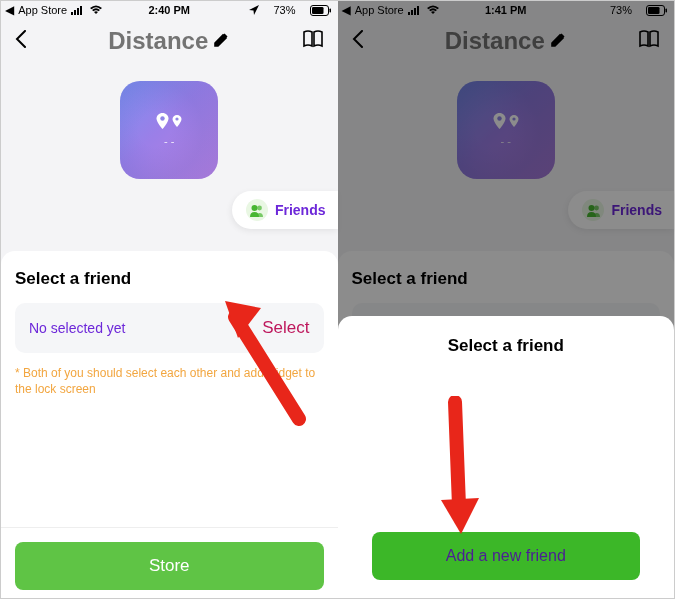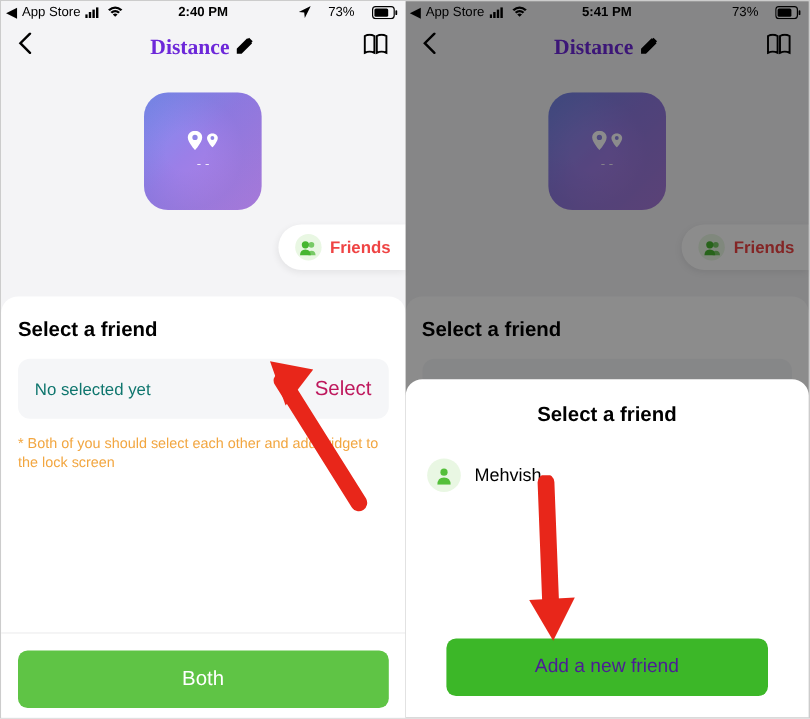--- a/index.html
+++ b/index.html
@@ -13,38 +13,38 @@
     .statusbar { display: flex; align-items: center; justify-content: space-between; padding: 2px 6px 0 4px; font-size: 11px; font-weight: 500; height: 16px; color: #000; position: relative; z-index: 1; }
     .sb-left { display: flex; align-items: center; gap: 4px; }
     .sb-right { display: flex; align-items: center; gap: 14px; }
     .sb-time { position: absolute; left: 50%; transform: translateX(-50%); font-weight: 600; }
     .back-caret { font-size: 12px; }
     .signal svg, .wifi svg, .battery svg, .navarrow svg { display: block; }
     
     .navbar { display: flex; align-items: center; padding: 10px 14px; position: relative; z-index: 1; }
     .nav-back { width: 20px; font-size: 20px; color: #000; }
     .nav-title-wrap { flex: 1; display: flex; align-items: center; justify-content: center; gap: 6px; }
-    .nav-title { font-size: 18px; font-weight: 700; color: #6d28d9; font-family: Liberation Serif, serif; }
+    .nav-title { font-size: 24px; font-weight: 700; color: #737373; }
     .pencil { font-size: 14px; color: #000; }
     .nav-book { width: 22px; }
     
     .widget-preview { display: flex; justify-content: center; padding: 16px 0 10px; position: relative; z-index: 1; }
     .widget-tile { width: 98px; height: 98px; border-radius: 20px; background: linear-gradient(135deg, #7b8ff0 0%, #9b7fe8 45%, #b97fe0 100%); position: relative; display: flex; flex-direction: column; align-items: center; justify-content: center; gap: 6px; }
     .widget-tile::before { content: ""; position: absolute; inset: 0; border-radius: 20px; background: radial-gradient(circle at 35% 50%, rgba(255,255,255,0.0) 20%, rgba(80,90,180,0.18) 60%); }
     .pins { display: flex; gap: 3px; position: relative; z-index: 1; }
     .dashes { color: #fff; font-size: 11px; opacity: 0.85; position: relative; z-index: 1; }
     
     .friends-pill { align-self: flex-end; background: #fff; border-radius: 22px 0 0 22px; padding: 8px 12px 8px 14px; display: flex; align-items: center; gap: 7px; box-shadow: -1px 2px 6px rgba(0,0,0,0.07); position: relative; z-index: 1; margin-top: 2px; }
     .friends-pill .ficon { width: 22px; height: 22px; border-radius: 50%; background: #e9f7e3; display: flex; align-items: center; justify-content: center; }
-    .friends-label { font-size: 14px; font-weight: 600; color: #ef4444; }
+    .friends-label { font-size: 14px; font-weight: 600; color: #6d28d9; }
     
     .card { background: #fff; border-radius: 14px 14px 0 0; margin-top: 22px; flex: 1; padding: 18px 14px 0; position: relative; z-index: 1; display: flex; flex-direction: column; }
     .card-title { font-size: 17px; font-weight: 600; color: #000; margin-bottom: 14px; }
     .select-row { background: #f5f6f8; border-radius: 10px; padding: 15px 14px; display: flex; align-items: center; justify-content: space-between; }
-    .placeholder { font-size: 14px; color: #0f766e; }
+    .placeholder { font-size: 14px; color: #6d28d9; }
     .select-link { font-size: 17px; color: #be185d; font-weight: 500; }
     .hint { font-size: 12px; color: #f2a640; margin-top: 12px; line-height: 1.35; }
     
     .bottom-bar { background: #fff; padding: 14px 14px 8px; border-top: 1px solid #eee; position: relative; z-index: 1; }
     .save-btn { width: 100%; background: #5fc445; color: #fff; border: none; border-radius: 8px; padding: 14px 0; font-size: 17px; font-weight: 500; }
     
     .sheet { position: absolute; left: 0; right: 0; bottom: 0; height: 282px; background: #fff; border-radius: 14px 14px 0 0; z-index: 10; padding: 20px 16px 14px; display: flex; flex-direction: column; }
     .sheet-title { font-size: 17px; font-weight: 700; color: #000; text-align: center; margin-bottom: 22px; }
     .friend-row { display: flex; align-items: center; gap: 12px; padding: 4px 2px; }
     .avatar { width: 28px; height: 28px; border-radius: 50%; background: #e9f7e3; display: flex; align-items: center; justify-content: center; }
@@ -143,21 +143,21 @@
     <div class="card">
       <div class="card-title">Select a friend</div>
       <div class="select-row">
         <span class="placeholder">No selected yet</span>
         <span class="select-link">Select</span>
       </div>
       <div class="hint">* Both of you should select each other and add             widget to the lock screen</div>
     </div>
 
     <div class="bottom-bar">
-      <button class="save-btn">Both</button>
+      <button class="save-btn">Store</button>
     </div>
 
     <div class="arrow" style="left:220px; top:292px;">
       <svg width="100" height="140">
           <defs></defs>
         <path d="M78 126 L14 24" stroke="#e8261a" stroke-width="14" stroke-linecap="round"></path>
         <path d="M4 8 L40 15 L17 45 Z" fill="#e8261a"></path>
       </svg>
     </div>
   </div>
@@ -174,21 +174,21 @@
               <rect x="6" y="2" width="2" height="7" fill="#000"></rect>
               <rect x="9" y="0" width="2" height="9" fill="#000"></rect>
             </svg>
           </span>
         <span class="wifi">
             <svg width="14" height="10">
               <path d="M7 9 L5 7 Q7 5.5 9 7 Z M3 5 Q7 1.5 11 5 L9.5 6.3 Q7 4 4.5 6.3 Z M1 3 Q7 -2 13 3 L11.5 4.2 Q7 0.3 2.5 4.2 Z" fill="#000"></path>
             </svg>
           </span>
       </span>
-      <span class="sb-time">5:41 PM</span>
+      <span class="sb-time">1:41 PM</span>
       <span class="sb-right">
         <span>73%</span>
         <span class="battery">
             <svg width="22" height="11">
               <rect x="0.5" y="0.5" width="18" height="10" rx="2.5" fill="none" stroke="#000" stroke-width="1"></rect>
               <rect x="2" y="2" width="11.5" height="7" rx="1.3" fill="#000"></rect>
               <rect x="19.5" y="3.5" width="1.5" height="4" rx="0.7" fill="#000"></rect>
             </svg>
           </span>
       </span>
@@ -242,29 +242,20 @@
       <div class="select-row">
         <span class="placeholder">No selected yet</span>
         <span class="select-link">Select</span>
       </div>
     </div>
 
     <div class="dim-overlay"></div>
 
     <div class="sheet">
       <div class="sheet-title">Select a friend</div>
-      <div class="friend-row">
-        <span class="avatar">
-            <svg width="14" height="15">
-              <circle cx="7" cy="4.5" r="3" fill="#54bf3a"></circle>
-              <path d="M1.5 15 Q1.5 9 7 9 Q12.5 9 12.5 15 Z" fill="#54bf3a"></path>
-            </svg>
-          </span>
-        <span class="friend-name">Mehvish</span>
-      </div>
       <div class="sheet-spacer"></div>
       <button class="add-btn">Add a new friend</button>
     </div>
 
     <div class="arrow" style="left:93px; top:395px;">
       <svg width="60" height="150">
         <path d="M24 6 L28 110" stroke="#e8261a" stroke-width="14" stroke-linecap="round"></path>
         <path d="M10 104 L48 102 L30 138 Z" fill="#e8261a"></path>
       </svg>
     </div>

